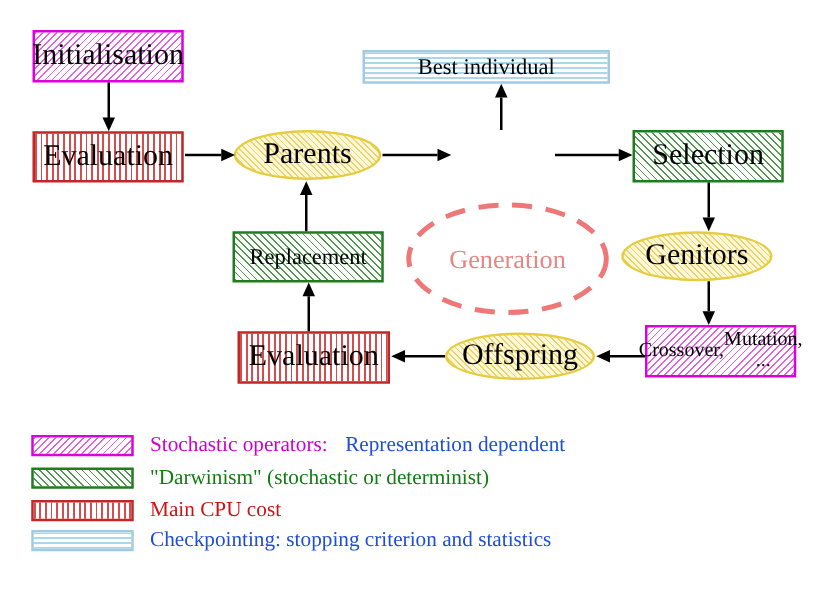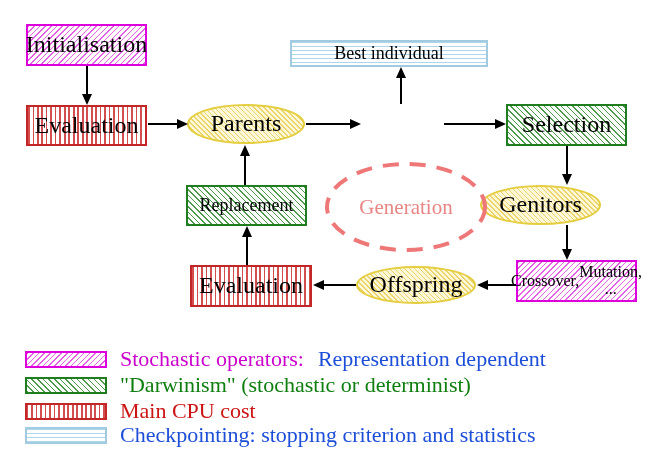--- a/index.html
+++ b/index.html
@@ -26,21 +26,21 @@
   .ah-right { border-top:5px solid transparent; border-bottom:5px solid transparent; border-left:11px solid #000; }
   .ah-left  { border-top:5px solid transparent; border-bottom:5px solid transparent; border-right:11px solid #000; }
   
   #generation-svg { position:absolute; left:323px; top:160px; }
   #generation-label {
     position:absolute; left:323px; top:160px; width:166px; height:94px;
     display:flex; align-items:center; justify-content:center;
     color:#e88585; font-size:21px;
   }
   
-  .legend-row { position:absolute; left:25px; display:flex; align-items:center; font-size:22px; }
+  .legend-row { position:absolute; left:25px; display:flex; align-items:center; font-size:17px; }
   .swatch { width:82px; height:17px; box-sizing:border-box; margin-right:13px; flex:0 0 auto; }
   .lg-magenta { color:#cc00cc; }
   .lg-yellow  { color:#1d4ed8; margin-left:14px; }
   .lg-green   { color:#0e7e0e; }
   .lg-red     { color:#cc1414; }
   .lg-cyan    { color:#1d4ed8; }
 </style>
 </head>
 <body>
 
@@ -50,21 +50,21 @@
 
   <div class="node v-red" style="left:26px; top:105px; width:121px; height:41px;">Evaluation</div>
 
   <div class="node ell-yellow" style="left:187px; top:104px; width:118px; height:40px;">Parents</div>
 
   <div class="node hz-cyan" style="left:290px; top:40px; width:198px; height:27px; font-size:18px;">Best individual</div>
 
 
   <div class="node h-green" style="left:506px; top:104px; width:121px; height:42px;">Selection</div>
 
-  <div class="node ell-yellow" style="left:480px; top:185px; width:121px; height:40px;">Genitors</div>
+  <div class="node ell-yellow" style="left:497px; top:185px; width:121px; height:40px;">Genitors</div>
 
   <div class="node h-magenta" style="left:516px; top:260px; width:121px; height:42px; font-size:16px; flex-direction:row;">
     <span>Crossover,</span>
     <span>Mutation, ...</span>
   </div>
 
   <div class="node ell-yellow" style="left:356px; top:266px; width:120px; height:38px;">Offspring</div>
 
   <div class="node v-red" style="left:190px; top:265px; width:122px; height:42px;">Evaluation</div>
 

